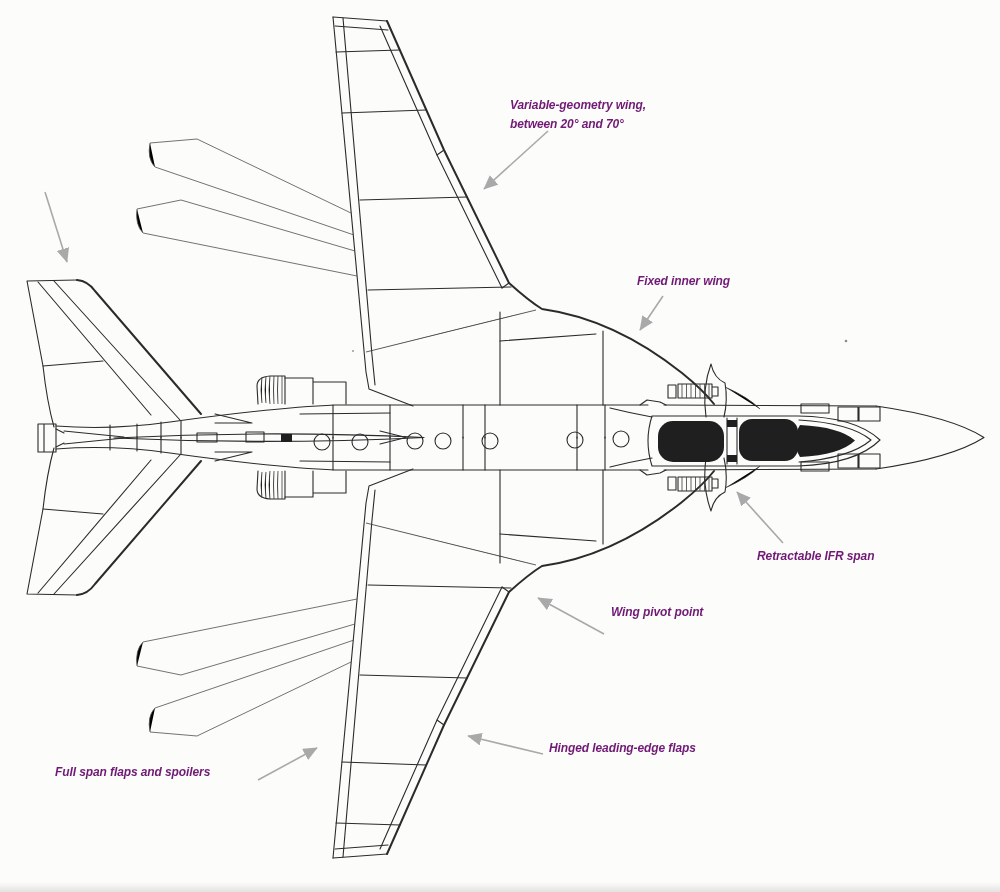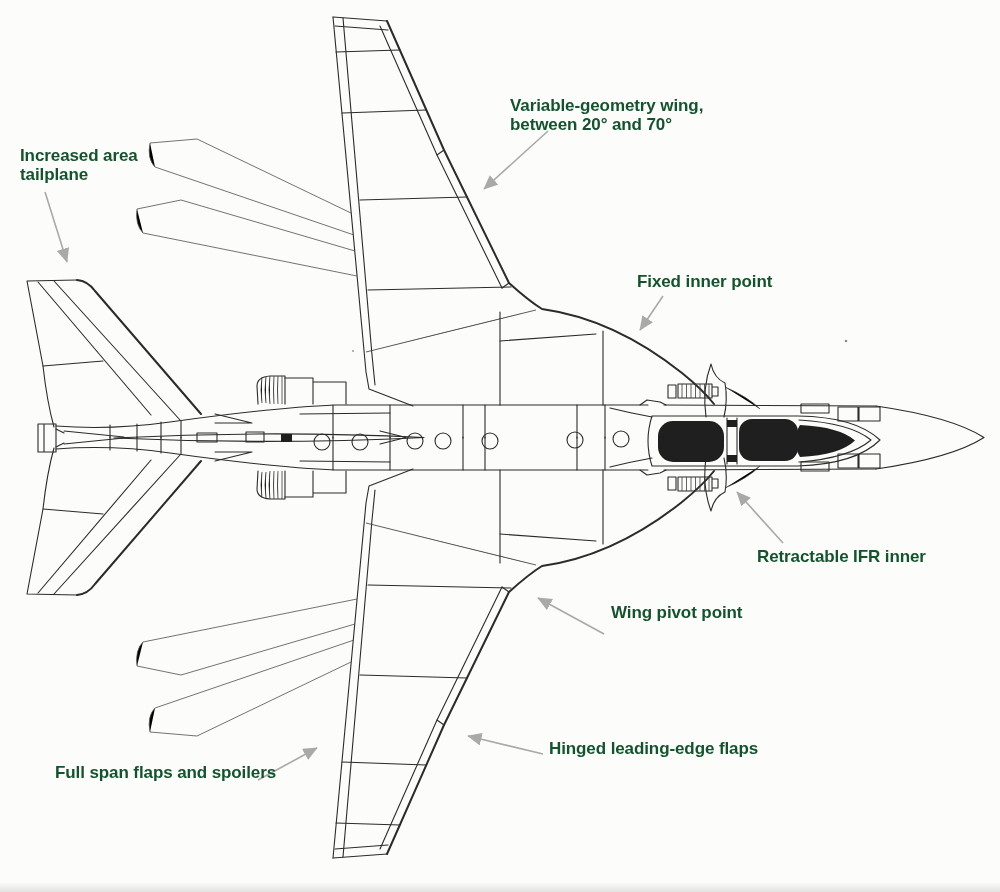--- a/index.html
+++ b/index.html
@@ -13,22 +13,22 @@
     background:linear-gradient(to bottom, rgba(0,0,0,0), rgba(0,0,0,0.10));
     pointer-events:none;
   }
   svg.diagram{position:absolute;left:0;top:0;}
   .st{stroke:#2b2b2b;stroke-width:1.1;fill:none;stroke-linejoin:round;stroke-linecap:round;}
   .thick{stroke-width:2;}
   .thin{stroke:#4f4f4f;stroke-width:.8;}
   .hair{stroke:#3a3a3a;stroke-width:.8;}
   .darkfill{fill:#1f1f1f;stroke:none;}
   .callout{
-    position:absolute;font-weight:700;font-size:17px;line-height:19px;
-    color:#14532d;white-space:nowrap;letter-spacing:-0.1px;
+    position:absolute;font-weight:700;font-size:12px;line-height:19px;
+    color:#701a75;white-space:nowrap;letter-spacing:-0.1px;font-style:italic;
   }
   .cl{display:block;}
 </style>
 </head>
 <body>
 
 <div class="stage">
 
   <svg class="diagram" width="1000" height="892" viewBox="0 0 1000 892">
     <defs>
@@ -146,36 +146,32 @@
       <line x1="45" y1="192" x2="67" y2="262" marker-end="url(#ah)"></line>
       <line x1="548" y1="131" x2="484" y2="189" marker-end="url(#ah)"></line>
       <line x1="663" y1="296" x2="640" y2="330" marker-end="url(#ah)"></line>
       <line x1="783" y1="543" x2="737" y2="492" marker-end="url(#ah)"></line>
       <line x1="604" y1="634" x2="538" y2="598" marker-end="url(#ah)"></line>
       <line x1="543" y1="754" x2="468" y2="736" marker-end="url(#ah)"></line>
       <line x1="258" y1="780" x2="317" y2="748" marker-end="url(#ah)"></line>
     </g>
   </svg>
 
-  <div class="callout" style="left:20px;top:146px">
-    <span class="cl">Increased area</span>
-    <span class="cl">tailplane</span>
-  </div>
 
   <div class="callout" style="left:510px;top:96px">
     <span class="cl">Variable-geometry wing,</span>
     <span class="cl">between 20° and 70°</span>
   </div>
 
   <div class="callout" style="left:637px;top:272px">
-    <span class="cl">Fixed inner point</span>
+    <span class="cl">Fixed inner wing</span>
   </div>
 
   <div class="callout" style="left:757px;top:547px">
-    <span class="cl">Retractable IFR inner</span>
+    <span class="cl">Retractable IFR span</span>
   </div>
 
   <div class="callout" style="left:611px;top:603px">
     <span class="cl">Wing pivot point</span>
   </div>
 
   <div class="callout" style="left:55px;top:763px">
     <span class="cl">Full span flaps and spoilers</span>
   </div>
 

